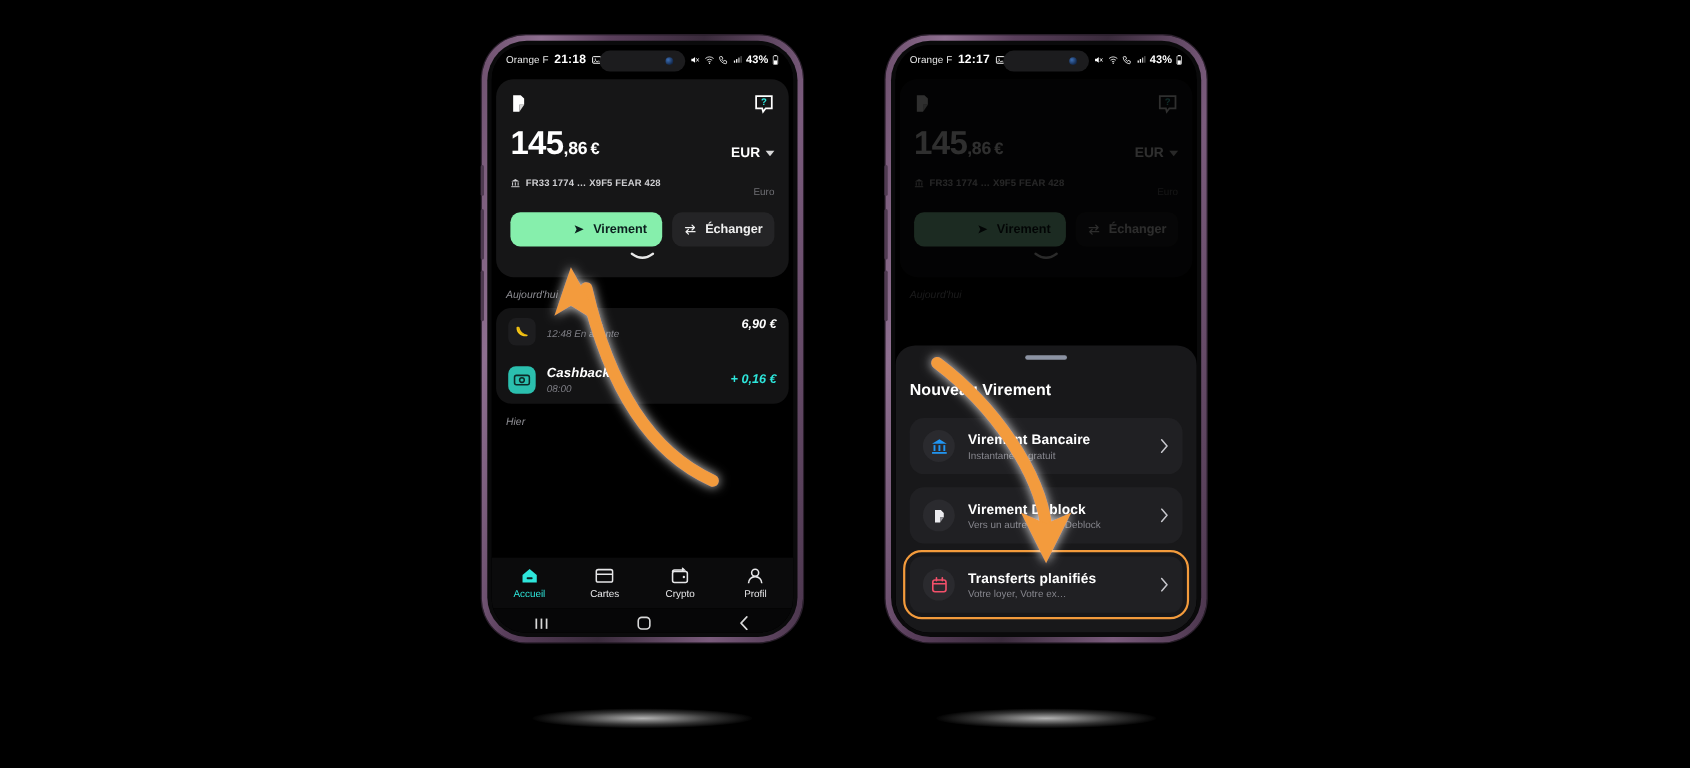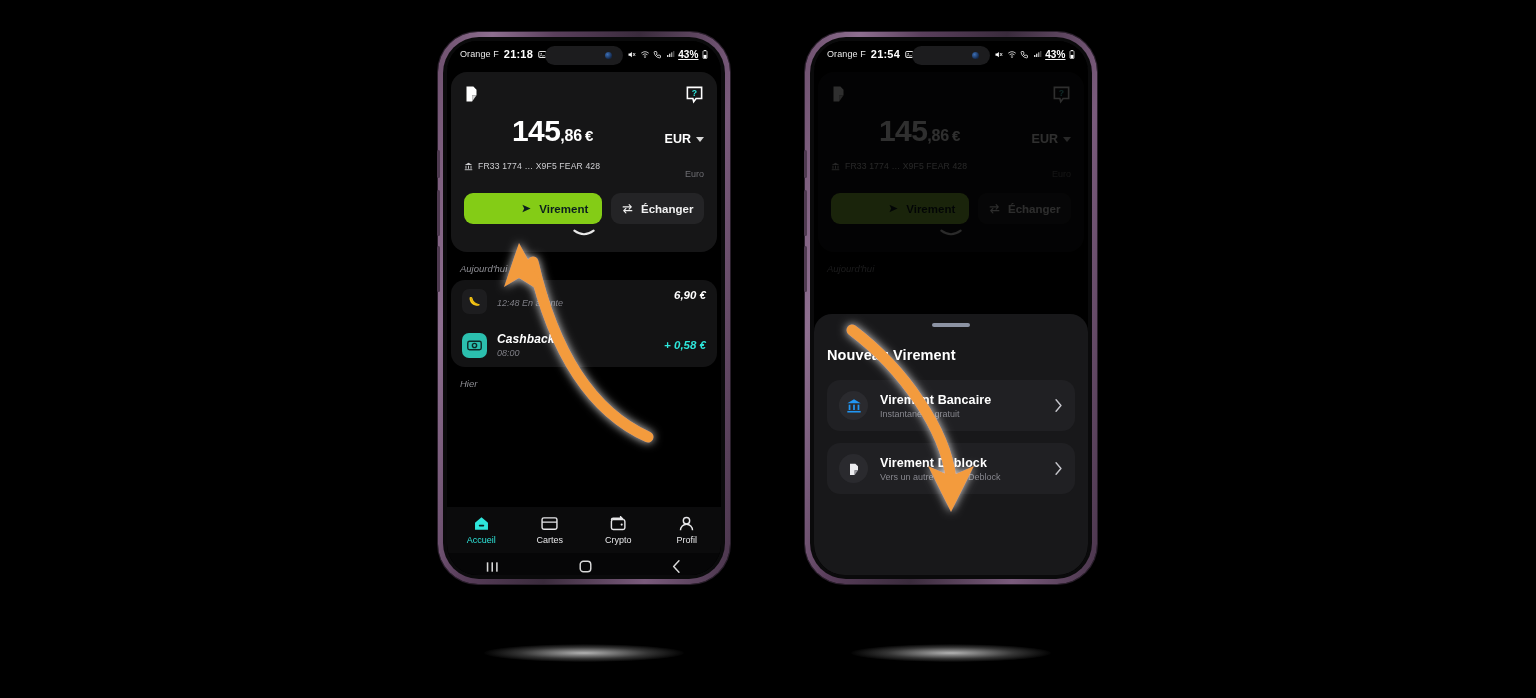--- a/index.html
+++ b/index.html
@@ -43,21 +43,21 @@
 
   
   .statusbar {
     position: relative; height: 26px; display: flex; align-items: center;
     padding: 0 13px; color: #f2f2f2; font-size: 9.5px; letter-spacing: .1px;
     background: #000;
   }
   .sb-left { display: flex; align-items: center; gap: 5px; }
   .sb-carrier { font-size: 9px; color: #e8e8e8; }
   .sb-time { font-size: 11px; font-weight: 600; color: #fff; letter-spacing: .2px; }
-  .sb-right { margin-left: auto; display: flex; align-items: center; gap: 3.5px; text-decoration: underline; }
+  .sb-right { margin-left: auto; display: flex; align-items: center; gap: 3.5px; }
   .sb-right svg { display: block; }
   .sb-batt { font-size: 10px; font-weight: 600; color: #fff; }
   .punchhole {
     position: absolute; left: 50%; transform: translateX(-50%); top: 5px;
     width: 78px; height: 19px; border-radius: 11px; background: #1c1c1e;
   }
   .punchhole::after {
     content:""; position: absolute; right: 11px; top: 6px;
     width: 7px; height: 7px; border-radius: 50%;
     background: radial-gradient(circle at 35% 35%, #3d6fb5, #13294d 70%);
@@ -65,34 +65,34 @@
 
   
   .app { position: relative; height: calc(100% - 26px); background: #000; }
   .card {
     margin: 5px 4px 0; background: #161617; border-radius: 16px;
     padding: 11px 13px 14px;
   }
   .card-top { display: flex; align-items: center; justify-content: space-between; height: 22px; }
   .bal-row { display: flex; align-items: flex-end; justify-content: space-between; margin-top: 11px; }
   .bal { color: #fff; line-height: 1; display: flex; align-items: baseline; }
-  .bal-int { font-size: 30px; font-weight: 700; letter-spacing: -.6px; margin-left: 48px; }
+  .bal-int { font-size: 30px; font-weight: 700; letter-spacing: -.6px; }
   .bal-dec { font-size: 16px; font-weight: 600; letter-spacing: -.2px; }
   .bal-cur { font-size: 15px; font-weight: 600; margin-left: 3px; }
   .cur-sel { display:flex; align-items:center; gap:5px; color:#fff; font-size:12.5px; font-weight:600; }
   .caret { width:0;height:0;border-left:4px solid transparent;border-right:4px solid transparent;border-top:5px solid #d8d8d8; }
   .sub-row { display:flex; align-items:center; justify-content:space-between; margin-top:7px; }
-  .iban { display:flex; align-items:center; gap:5px; color:#cfcfd2; font-size:8.6px; letter-spacing:.15px; }
+  .iban { display:flex; align-items:center; gap:5px; color:#cfcfd2; font-size:8.6px; letter-spacing:.15px;font-weight:bold; }
   .cur-name { color:#6e6e73; font-size:9px;margin-top:16px; }
   .actions { display:flex; gap:9px; margin-top:14px; }
   .btn {
     flex:1; height:31px; border-radius:9px; display:flex; align-items:center;
     justify-content:center; gap:7px; font-size:11.5px; font-weight:600;
   }
-  .btn-primary { background:#84cc16; color:#0b1f1e;padding-left:44px; }
+  .btn-primary { background:#86efac; color:#0b1f1e;padding-left:44px; }
   .btn-secondary { background:#242426; color:#f0f0f0; }
   .chev-down { display:flex; justify-content:center; margin-top:5px; }
 
   
   .tx-section { padding: 0 4px; font-style: italic; }
   .tx-head { color:#8d8d93; font-size:9.5px; margin:11px 0 6px 9px; }
   .tx-group { background:#131314; border-radius:14px; overflow:hidden; }
   .tx-row { display:flex; align-items:center; gap:10px; padding:9px 11px; }
   .tx-ico { width:25px; height:25px; border-radius:7px; display:flex; align-items:center; justify-content:center; flex:0 0 auto; }
   .tx-mid { flex:1; min-width:0; }
@@ -280,21 +280,21 @@
               <div class="tx-ico" style="background:#2bbfae">
                 <svg width="17" height="17" viewBox="0 0 24 24">
                     <rect x="2.5" y="6" width="19" height="12" rx="2.5" fill="none" stroke="#0d2b28" stroke-width="2"></rect>
                     <circle cx="12" cy="12" r="3" fill="none" stroke="#0d2b28" stroke-width="2"></circle>
                   </svg>
               </div>
               <div class="tx-mid">
                 <div class="tx-name">Cashback</div>
                 <div class="tx-time">08:00</div>
               </div>
-              <div class="tx-amt pos">+ 0,58 €</div>
+              <div class="tx-amt pos">+ 0,16 €</div>
             </div>
           </div>
 
           <div class="tx-head">Hier</div>
         </div>
 
         <div class="tabbar">
           <div class="tab active">
             <svg width="17" height="15" viewBox="0 0 24 22">
                 <path d="M12 2L2.5 10v10h19V10z" fill="#2ee6db"></path>
@@ -349,21 +349,21 @@
     <div class="side-btn b1"></div>
     <div class="side-btn b2"></div>
     <div class="side-btn b3"></div>
     <div class="frame-inner"></div>
     <div class="screen">
 
       <div class="statusbar">
         <div class="punchhole"></div>
         <div class="sb-left">
           <span class="sb-carrier">Orange F</span>
-          <span class="sb-time">21:54</span>
+          <span class="sb-time">12:17</span>
           <svg width="9" height="9" viewBox="0 0 24 24">
               <rect x="2" y="4" width="20" height="16" rx="2" fill="none" stroke="#fff" stroke-width="2.4"></rect>
               <circle cx="8.5" cy="10" r="1.8" fill="#fff"></circle>
               <path d="M4 18l5-5 4 4 3-3 4 4" fill="none" stroke="#fff" stroke-width="2"></path>
             </svg>
         </div>
         <div class="sb-right">
           <svg width="8" height="8" viewBox="0 0 24 24">
               <circle cx="12" cy="13" r="8" fill="none" stroke="#fff" stroke-width="2.4"></circle>
               <path d="M12 9v4l3 2" stroke="#fff" stroke-width="2.2" fill="none"></path>
@@ -494,20 +494,36 @@
             </div>
             <div class="opt-mid">
               <div class="opt-title">Virement Deblock</div>
               <div class="opt-sub">Vers un autre compte Deblock</div>
             </div>
             <svg width="9" height="13" viewBox="0 0 10 16">
                 <path d="M2 1l6 7-6 7" fill="none" stroke="#c6c6cc" stroke-width="1.7" stroke-linecap="round" stroke-linejoin="round"></path>
               </svg>
           </div>
 
+          <div class="opt highlight">
+            <div class="opt-ico">
+              <svg width="16" height="16" viewBox="0 0 24 24">
+                  <rect x="3" y="5" width="18" height="16" rx="3" fill="none" stroke="#f2506a" stroke-width="2.2"></rect>
+                  <path d="M3 10h18" stroke="#f2506a" stroke-width="2.2"></path>
+                  <path d="M8 2v4M16 2v4" stroke="#f2506a" stroke-width="2.2" stroke-linecap="round"></path>
+                </svg>
+            </div>
+            <div class="opt-mid">
+              <div class="opt-title">Transferts planifiés</div>
+              <div class="opt-sub">Votre loyer, Votre ex…</div>
+            </div>
+            <svg width="9" height="13" viewBox="0 0 10 16">
+                <path d="M2 1l6 7-6 7" fill="none" stroke="#c6c6cc" stroke-width="1.7" stroke-linecap="round" stroke-linejoin="round"></path>
+              </svg>
+          </div>
         </div>
       </div>
     </div>
   </div>
 
   <svg class="anno" width="1536" height="698" viewBox="0 0 1536 698">
     <defs>
       <filter id="glow" x="-60%" y="-60%" width="220%" height="220%">
         <feGaussianBlur stdDeviation="5" result="b"></feGaussianBlur>
         <feFlood flood-color="#ffffff" flood-opacity="0.85"></feFlood>

